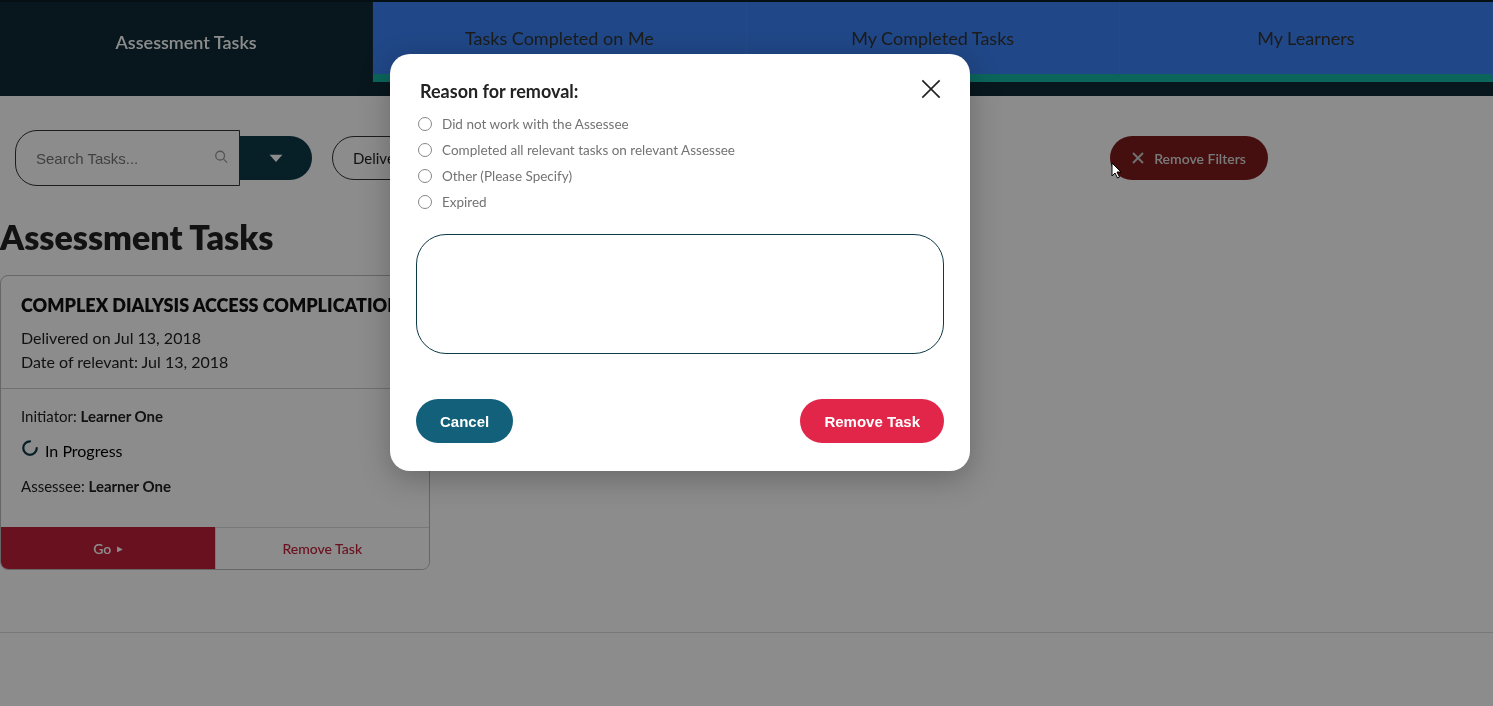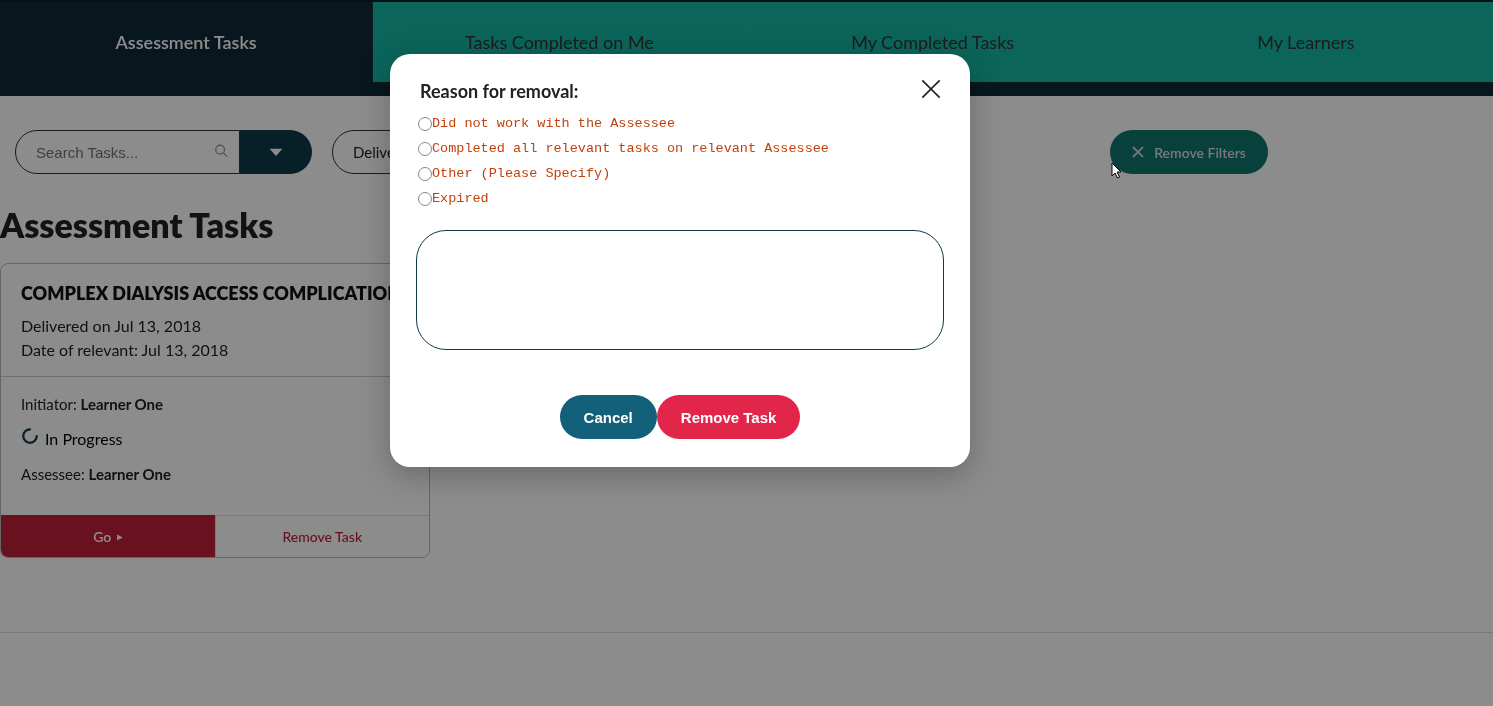--- a/index.html
+++ b/index.html
@@ -23,23 +23,23 @@
     border-right: 1px solid rgba(255,255,255,0.05);
     background: #f3f3f3;
     color: #111;
   }
   .tab.active {
     background: #0d2a36;
     color: #fff;
     font-weight: 600;
   }
   .tab:not(.active) {
-    background: #14b8a6;
+    background: #3b82f6;
     color: #333;
-    border-bottom: 1px solid #14b8a6;
+    border-bottom: 8px solid #14b8a6;
   }
 
   
   .strip {
     height: 14px;
     background: #0d2a36;
   }
 
   
   .filters {
@@ -47,21 +47,21 @@
     align-items: center;
     gap: 20px;
     padding: 34px 15px 10px 15px;
   }
   .search-wrap {
     display: flex;
     align-items: center;
   }
   .search-input {
     width: 225px;
-    height: 44px;
+    height: 56px;
     border: 1px solid #333;
     border-radius: 22px 0 0 22px;
     padding: 0 40px 0 20px;
     font-size: 15px;
     color: #777;
     outline: none;
     position: relative;
   }
   .search-box {
     position: relative;
@@ -95,21 +95,21 @@
     display: flex;
     align-items: center;
     font-size: 15px;
     color: #222;
     cursor: pointer;
   }
   .remove-filters {
     margin-left: auto;
     margin-right: 210px;
     height: 44px;
-    background: #0f766e;
+    background: #7f1d1d;
     color: #ddd;
     border-radius: 22px;
     display: flex;
     align-items: center;
     gap: 10px;
     padding: 0 22px;
     font-size: 14px;
     font-weight: 600;
     cursor: pointer;
   }
@@ -227,46 +227,46 @@
     font-size: 18px;
     font-weight: 700;
     color: #222;
     margin-bottom: 14px;
     padding-left: 4px;
   }
   .radio-list { padding-left: 2px; }
   .radio-row {
     display: flex;
     align-items: center;
+    gap: 10px;
     font-size: 13.5px;
-    color: #c2410c;
+    color: #737373;
     margin-bottom: 10px;
     cursor: pointer;
-    font-family: Liberation Mono, monospace;
   }
   .radio-dot {
     width: 14px; height: 14px;
     border: 1.5px solid #888;
     border-radius: 50%;
     flex-shrink: 0;
   }
   .modal-textarea {
     margin-top: 14px;
     width: 100%;
     height: 120px;
     border: 1.5px solid #0d3a47;
     border-radius: 30px;
     resize: none;
     outline: none;
     padding: 14px 20px;
     font-size: 14px;
   }
   .modal-actions {
     display: flex;
-    justify-content: center;
+    justify-content: space-between;
     margin-top: 42px;
   }
   .btn {
     height: 44px;
     border-radius: 22px;
     padding: 0 24px;
     display: flex;
     align-items: center;
     font-size: 15px;
     font-weight: 600;

